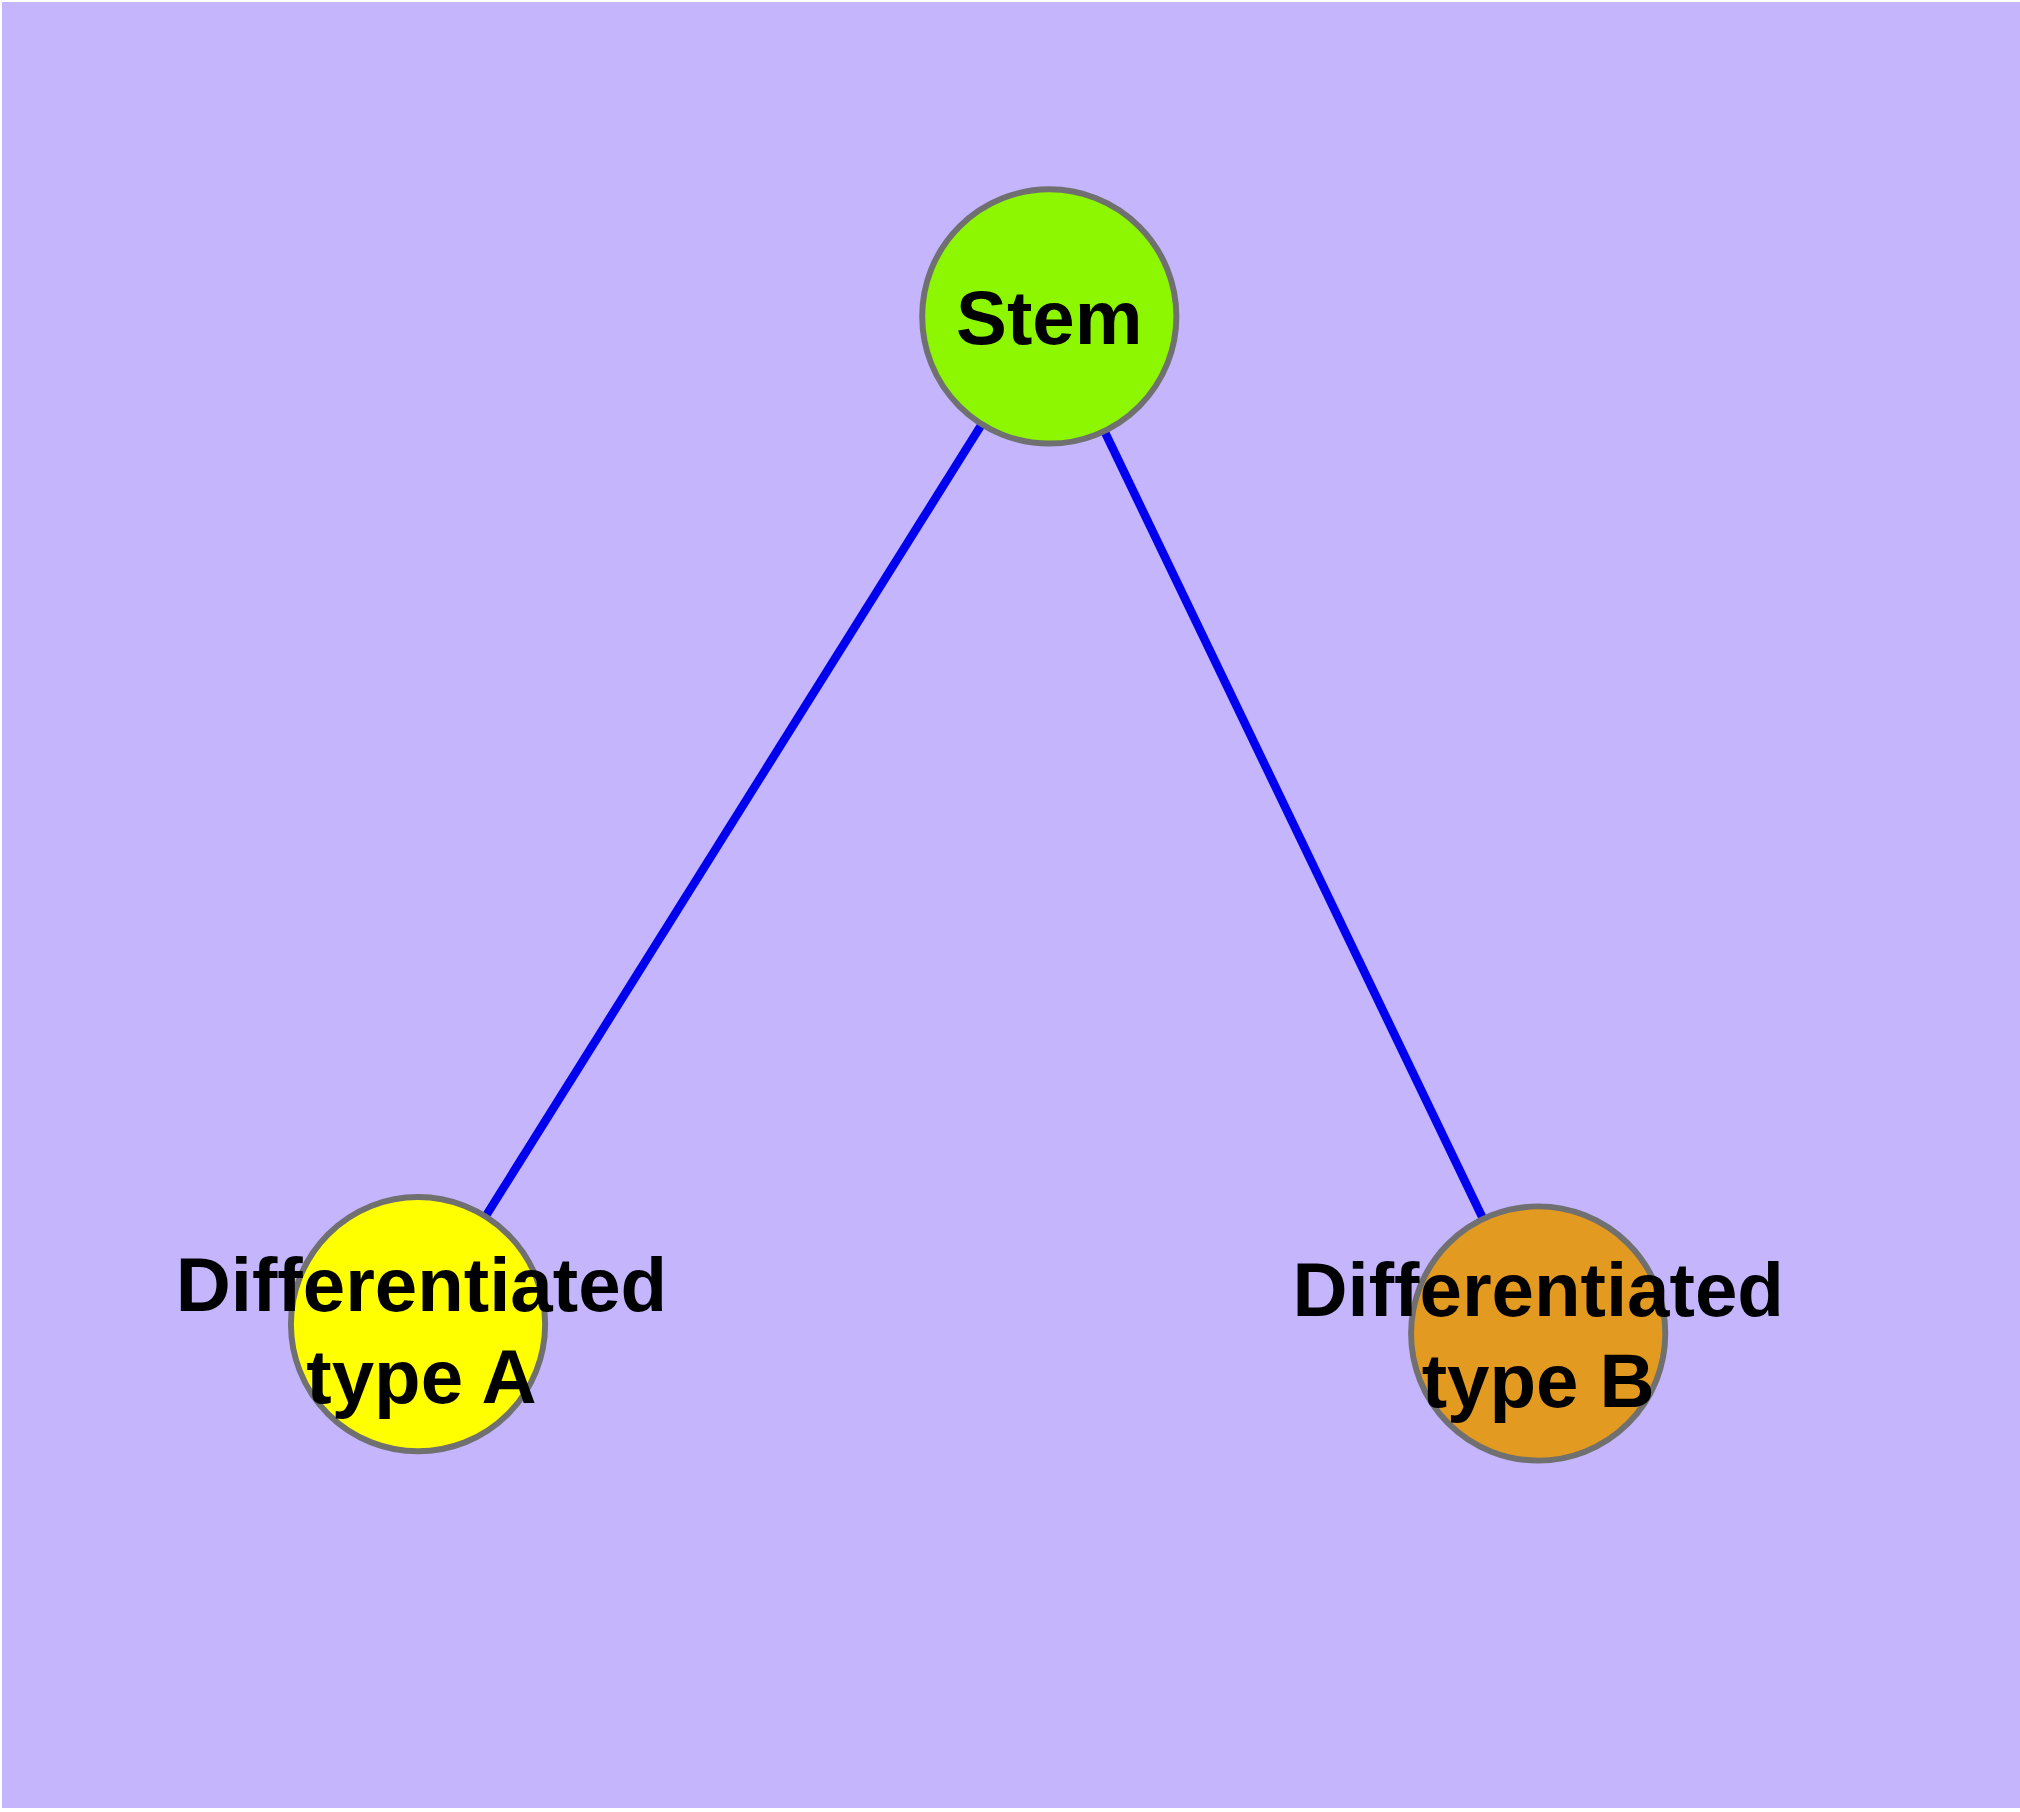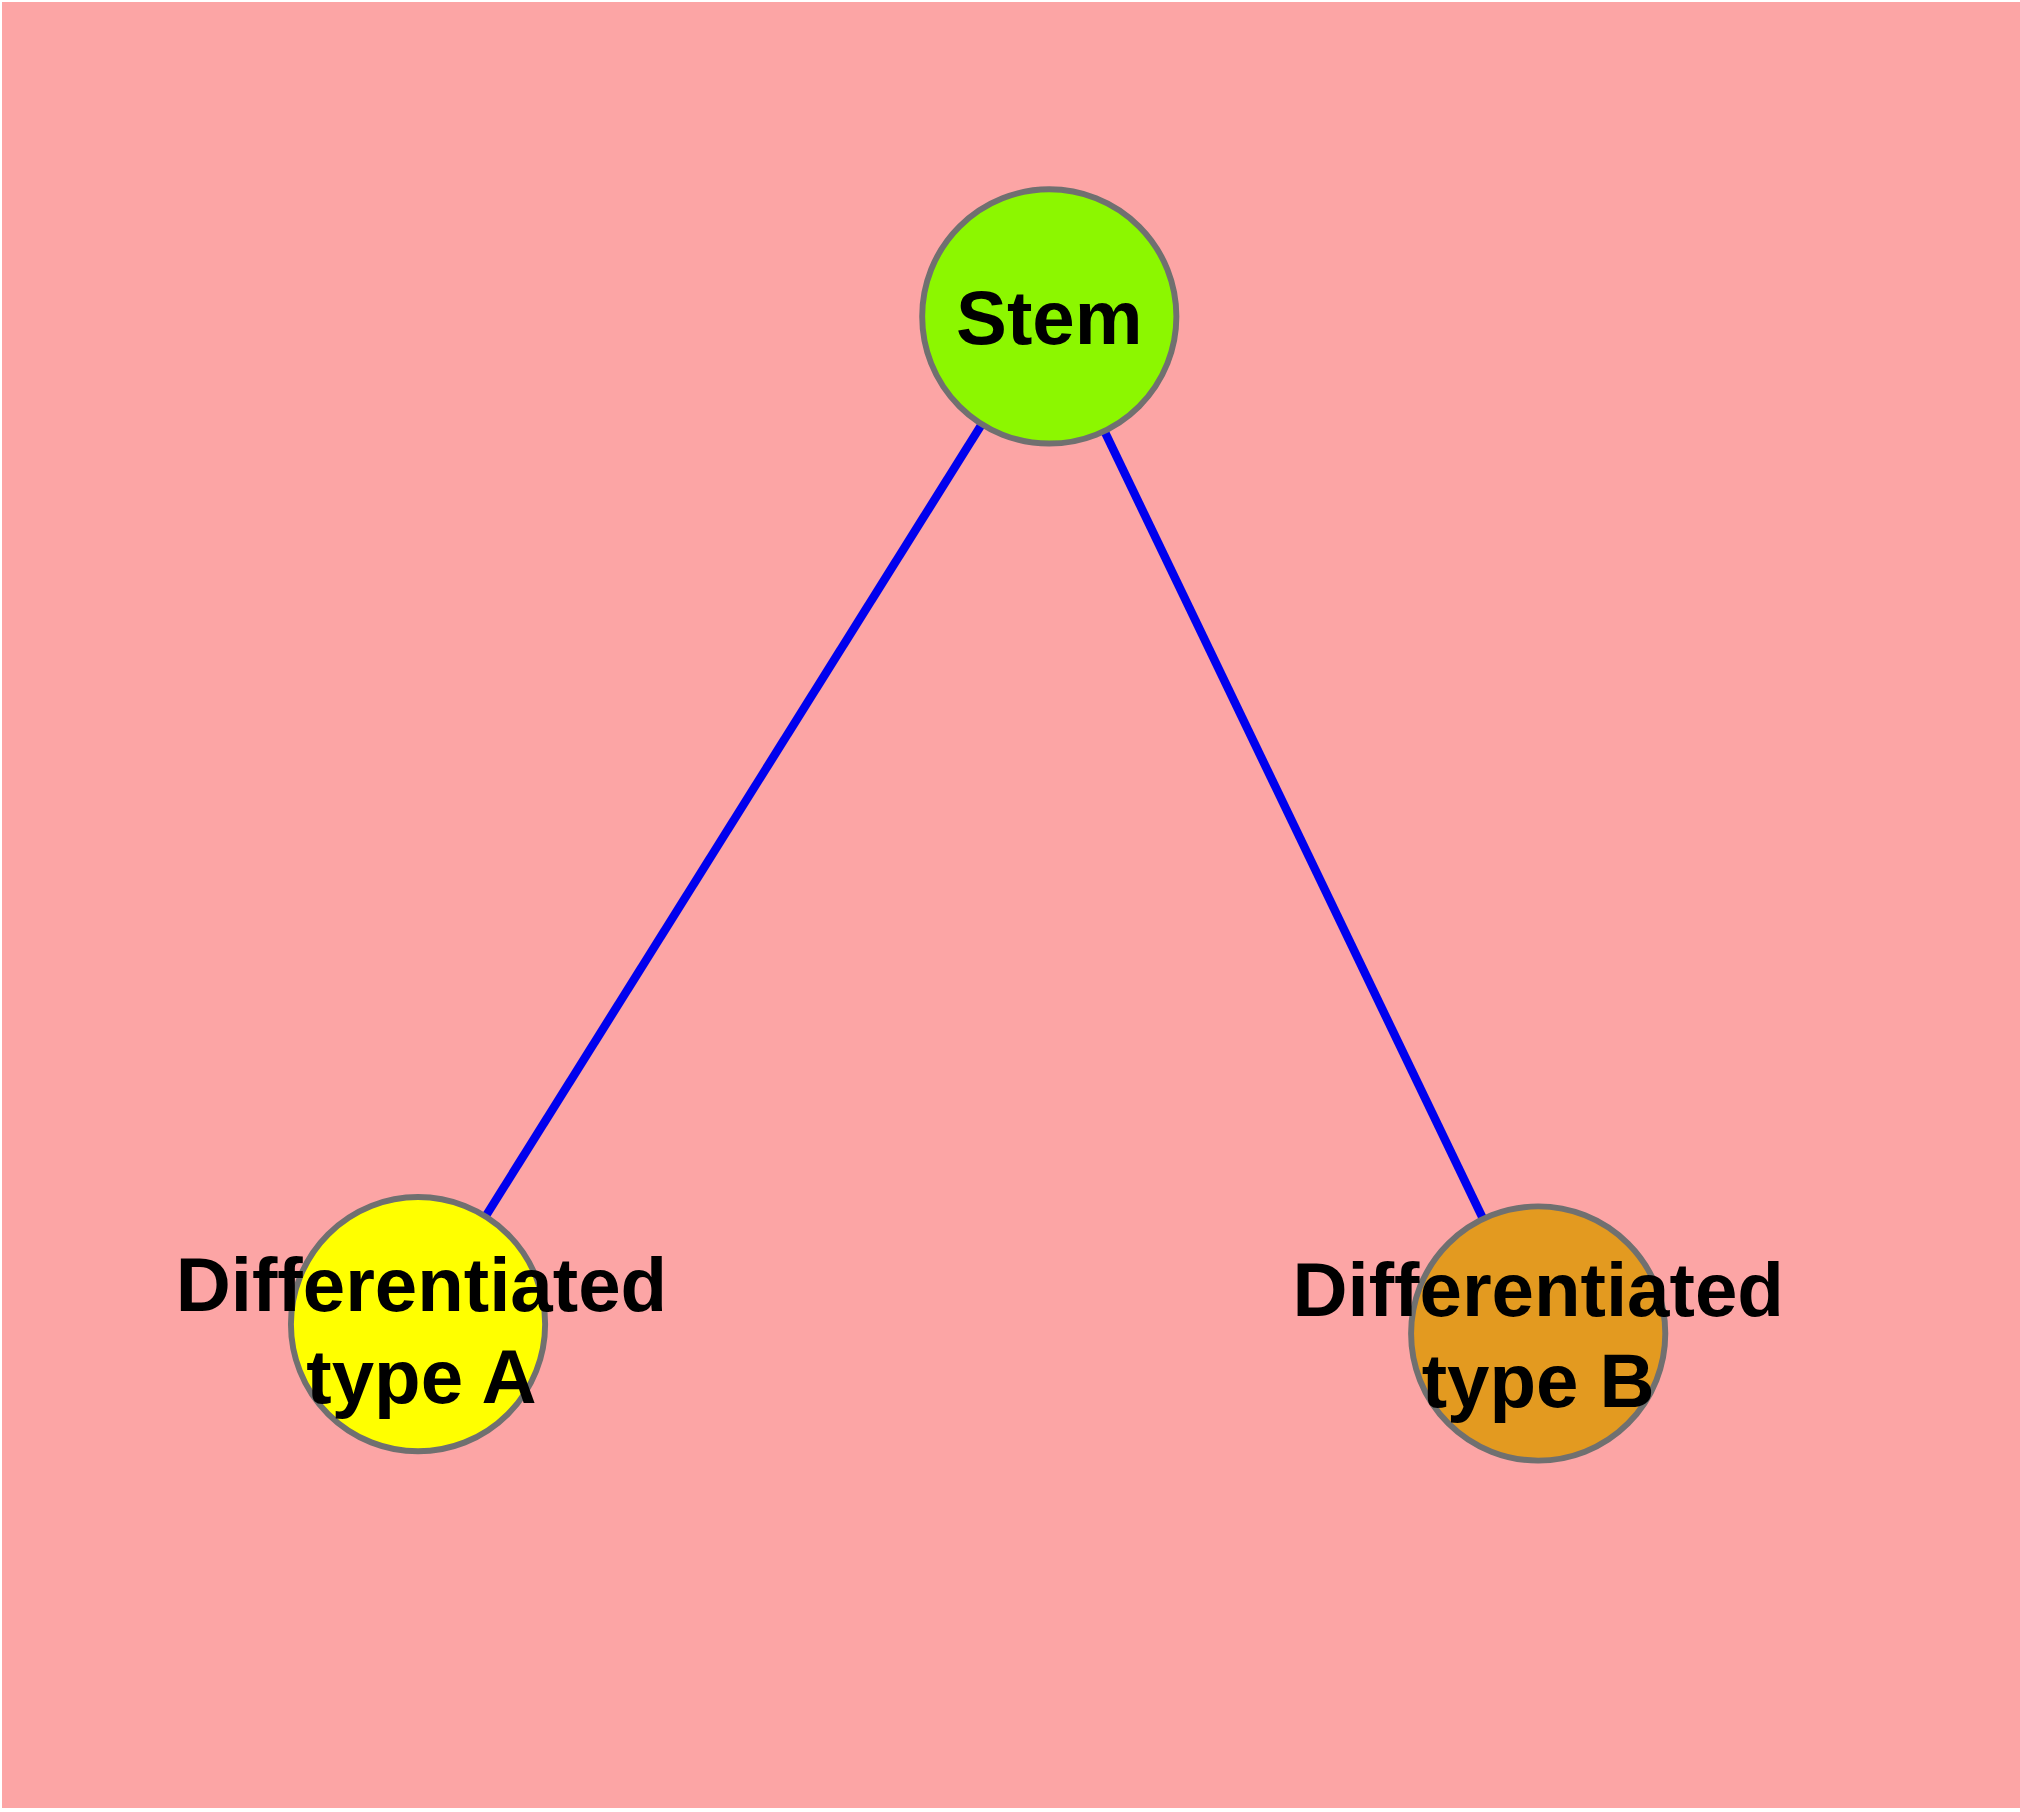--- a/index.html
+++ b/index.html
@@ -10,21 +10,21 @@
     background: #FFFFFF;
     overflow: hidden;
     font-family: "Liberation Sans", sans-serif;
   }
   .stage {
     position: absolute;
     left: 1.7px;
     top: 1.7px;
     right: 0;
     bottom: 4.2px;
-    background: #fca5a5;
+    background: #c4b5fd;
   }
   .stage svg {
     display: block;
     width: 100%;
     height: 100%;
   }
   .graph-edge {
     stroke-width: 10;
     stroke-linecap: butt;
     fill: none;

